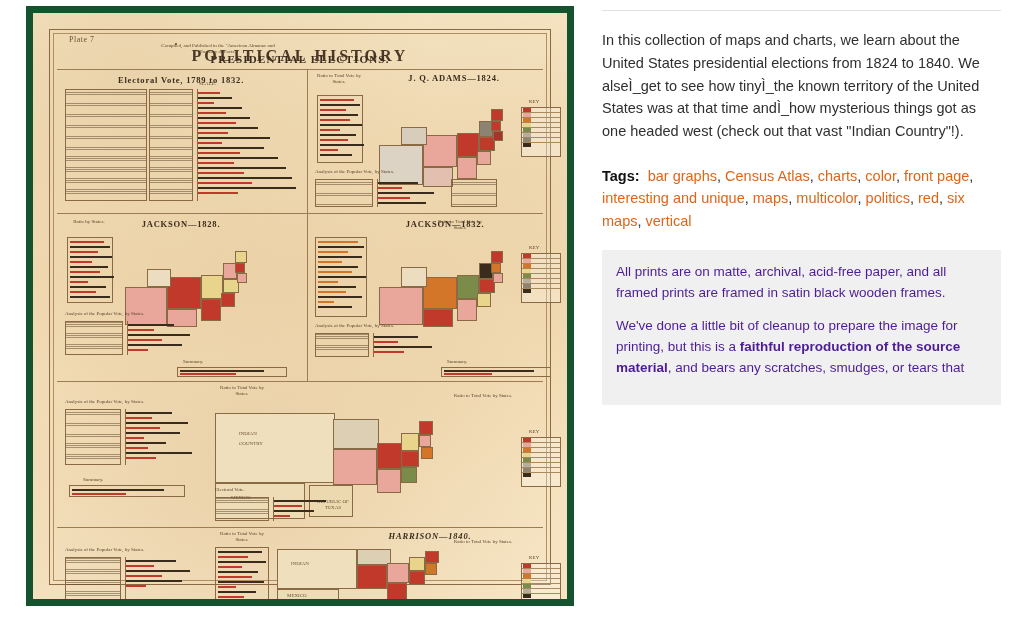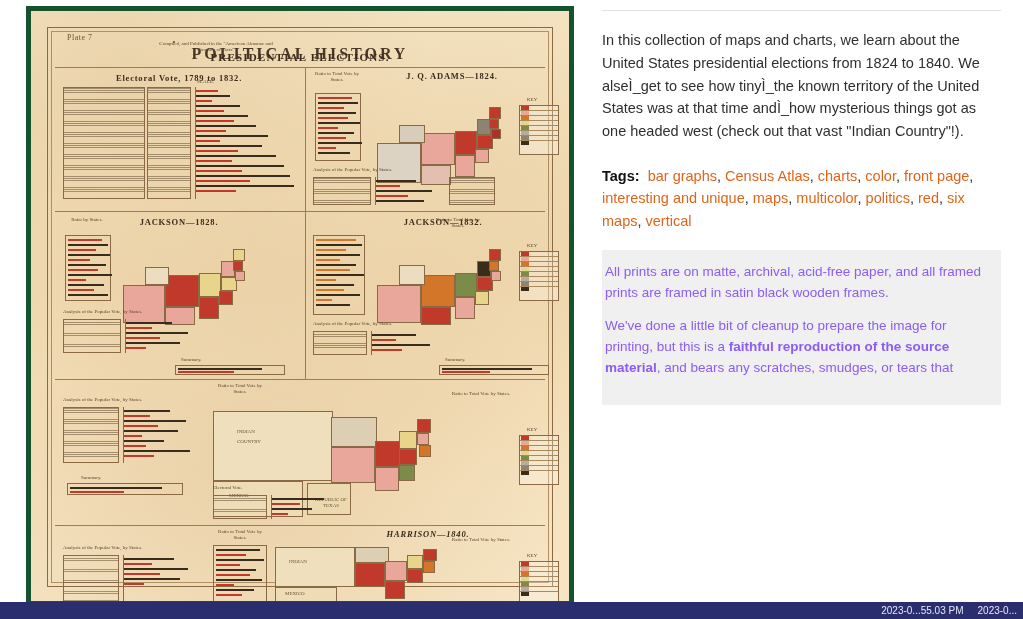--- a/index.html
+++ b/index.html
@@ -35,21 +35,21 @@
     position: relative;
     overflow: hidden;
     padding: 6px 0 0 26px;
     box-sizing: border-box;
   }
   .plate {
     position: relative;
     width: 548px;
     height: 600px;
     background: #f6e3c0;
-    border: 5px solid #14532d;
+    border: 7px solid #14532d;
     box-sizing: border-box;
     overflow: hidden;
     font-family: "Liberation Serif", serif;
     color: #4a3726;
   }
   .plate-grain {
     position: absolute;
     inset: 0;
     background:
       radial-gradient(circle at 18% 12%, rgba(205,168,112,.30), transparent 45%),
@@ -216,24 +216,24 @@
   .tags-label {
     font-weight: bold;
     color: #111111;
   }
   .tag-link {
     color: #e0651a;
     text-decoration: none;
   }
   .note-box {
     background: #f0f0f0;
-    padding: 12px 14px 14px 3px;
+    padding: 12px 14px 14px 14px;
     font-size: 13.5px;
     line-height: 1.55;
-    color: #8b5cf6;
+    color: #4c1d95;
   }
   .note-box p { margin: 0 0 12px 0; }
   .note-box p:last-child { margin-bottom: 12px; }
   .note-strong { font-weight: bold; }
 
   
   .taskbar {
     height: 17px;
     flex: 0 0 17px;
     background: #2a2d6e;
@@ -675,17 +675,13 @@
 
       <div class="note-box">
         <p>All prints are on matte, archival, acid-free paper, and all framed prints are framed in satin black wooden frames.</p>
         <p>
           <span>We've done a little bit of cleanup to prepare the image for printing, but this is a </span><span class="note-strong">faithful reproduction of the source material</span><span>, and bears any scratches, smudges, or tears that</span>
         </p>
       </div>
     </div>
   </div>
 
-  <div class="taskbar">
-    <span class="clock">2023-0...55.03 PM</span>
-    <span class="clock">2023-0...</span>
-  </div>
 </div>
 
 </body></html>

